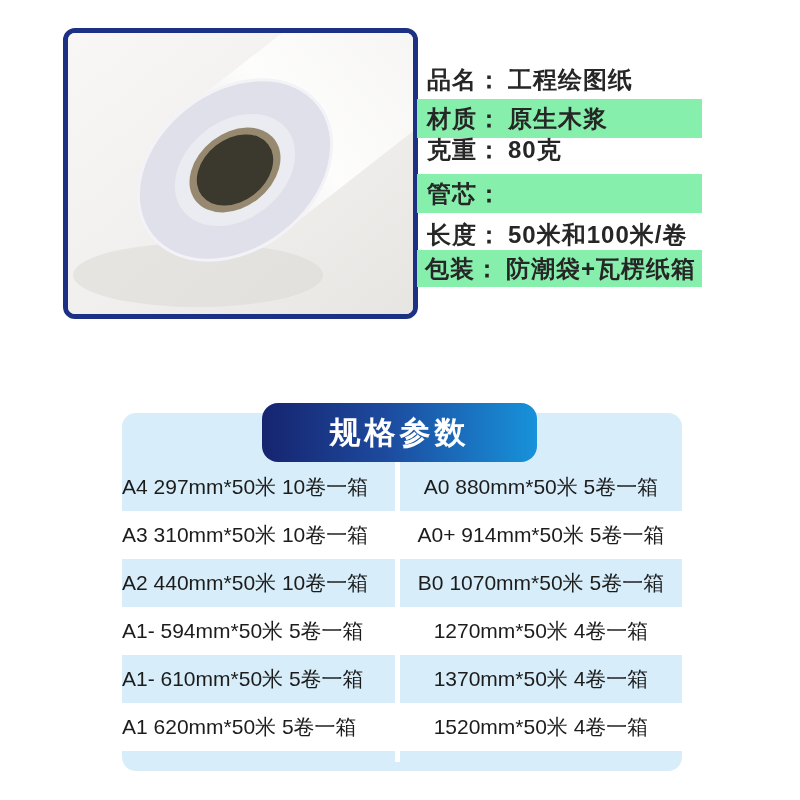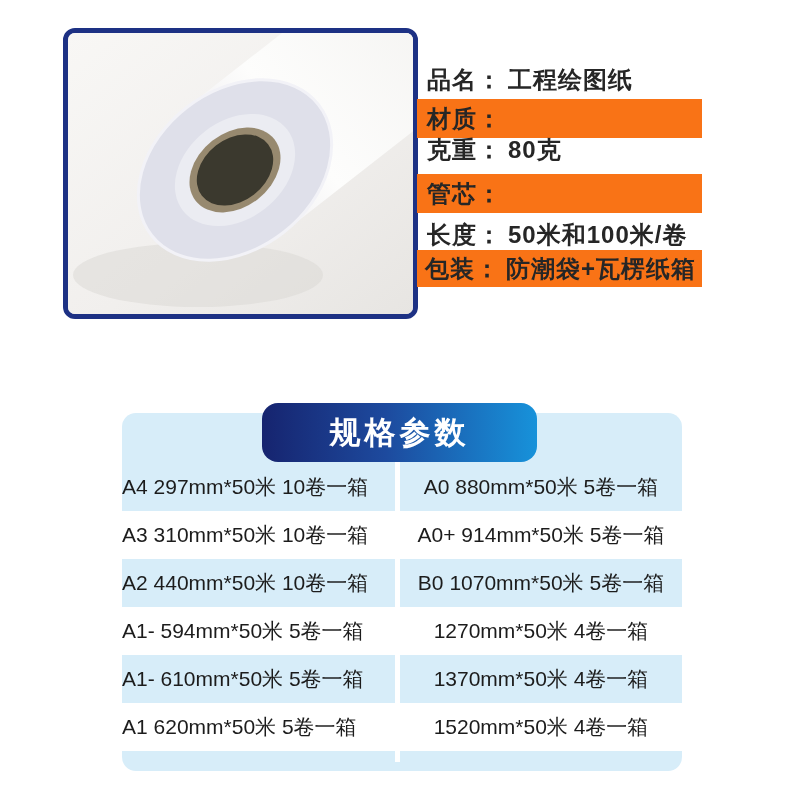--- a/index.html
+++ b/index.html
@@ -18,21 +18,21 @@
   .photo-frame svg{display:block;}
 
   
   .spec-row{
     position:absolute;left:417px;width:285px;
     display:flex;align-items:center;
     font-size:24px;font-weight:bold;color:#262626;
     padding-left:10px;box-sizing:border-box;
     letter-spacing:1px;white-space:nowrap;
   }
-  .spec-row.band{background:#f97316;}
+  .spec-row.band{background:#86efac;}
   .spec-row .lbl{margin-right:6px;}
   .r0{top:60px;height:40px;}
   .r1{top:99px;height:39px;}
   .r2{top:138px;height:24px;}
   .r3{top:174px;height:39px;}
   .r4{top:216px;height:37px;}
   .r5{top:250px;height:37px;padding-left:8px;}
 
   
   .specs-panel{
@@ -88,20 +88,21 @@
     </g>
   </svg>
 </div>
 
 <div class="spec-row r0">
   <span class="lbl">品名：</span>
   <span class="val">工程绘图纸</span>
 </div>
 <div class="spec-row r1 band">
   <span class="lbl">材质：</span>
+  <span class="val">原生木浆</span>
 </div>
 <div class="spec-row r2">
   <span class="lbl">克重：</span>
   <span class="val">80克</span>
 </div>
 <div class="spec-row r3 band">
   <span class="lbl">管芯：</span>
 </div>
 <div class="spec-row r4">
   <span class="lbl">长度：</span>

